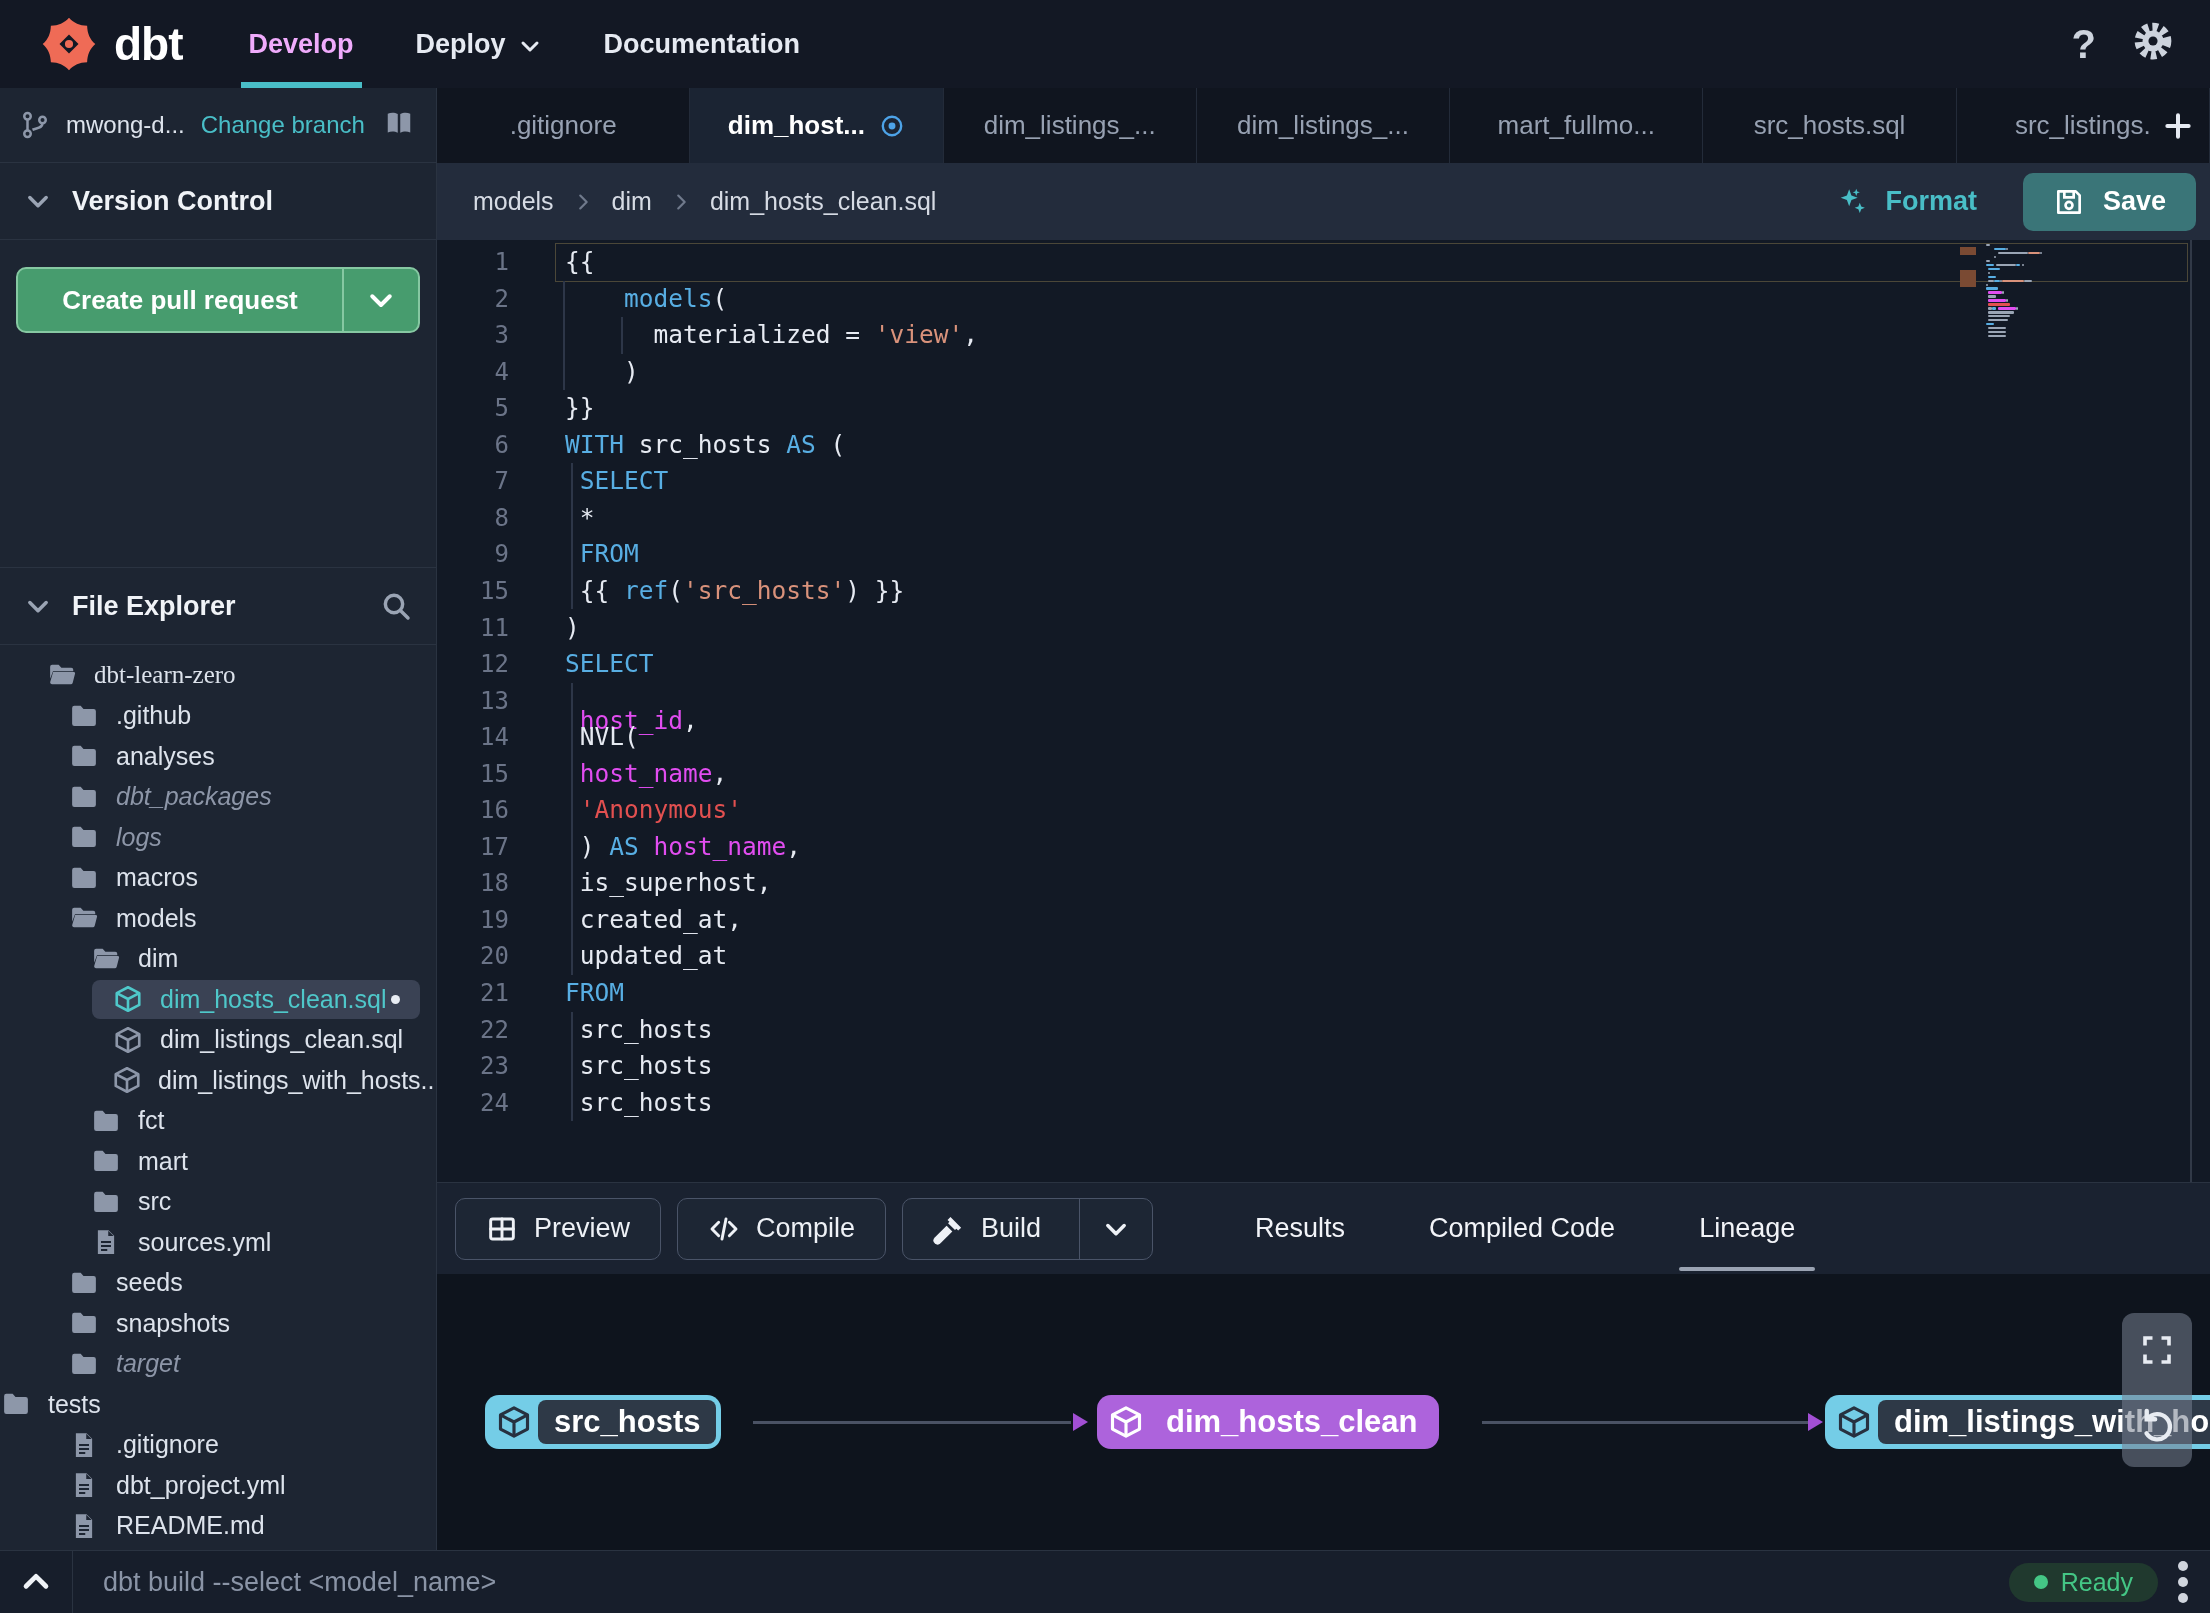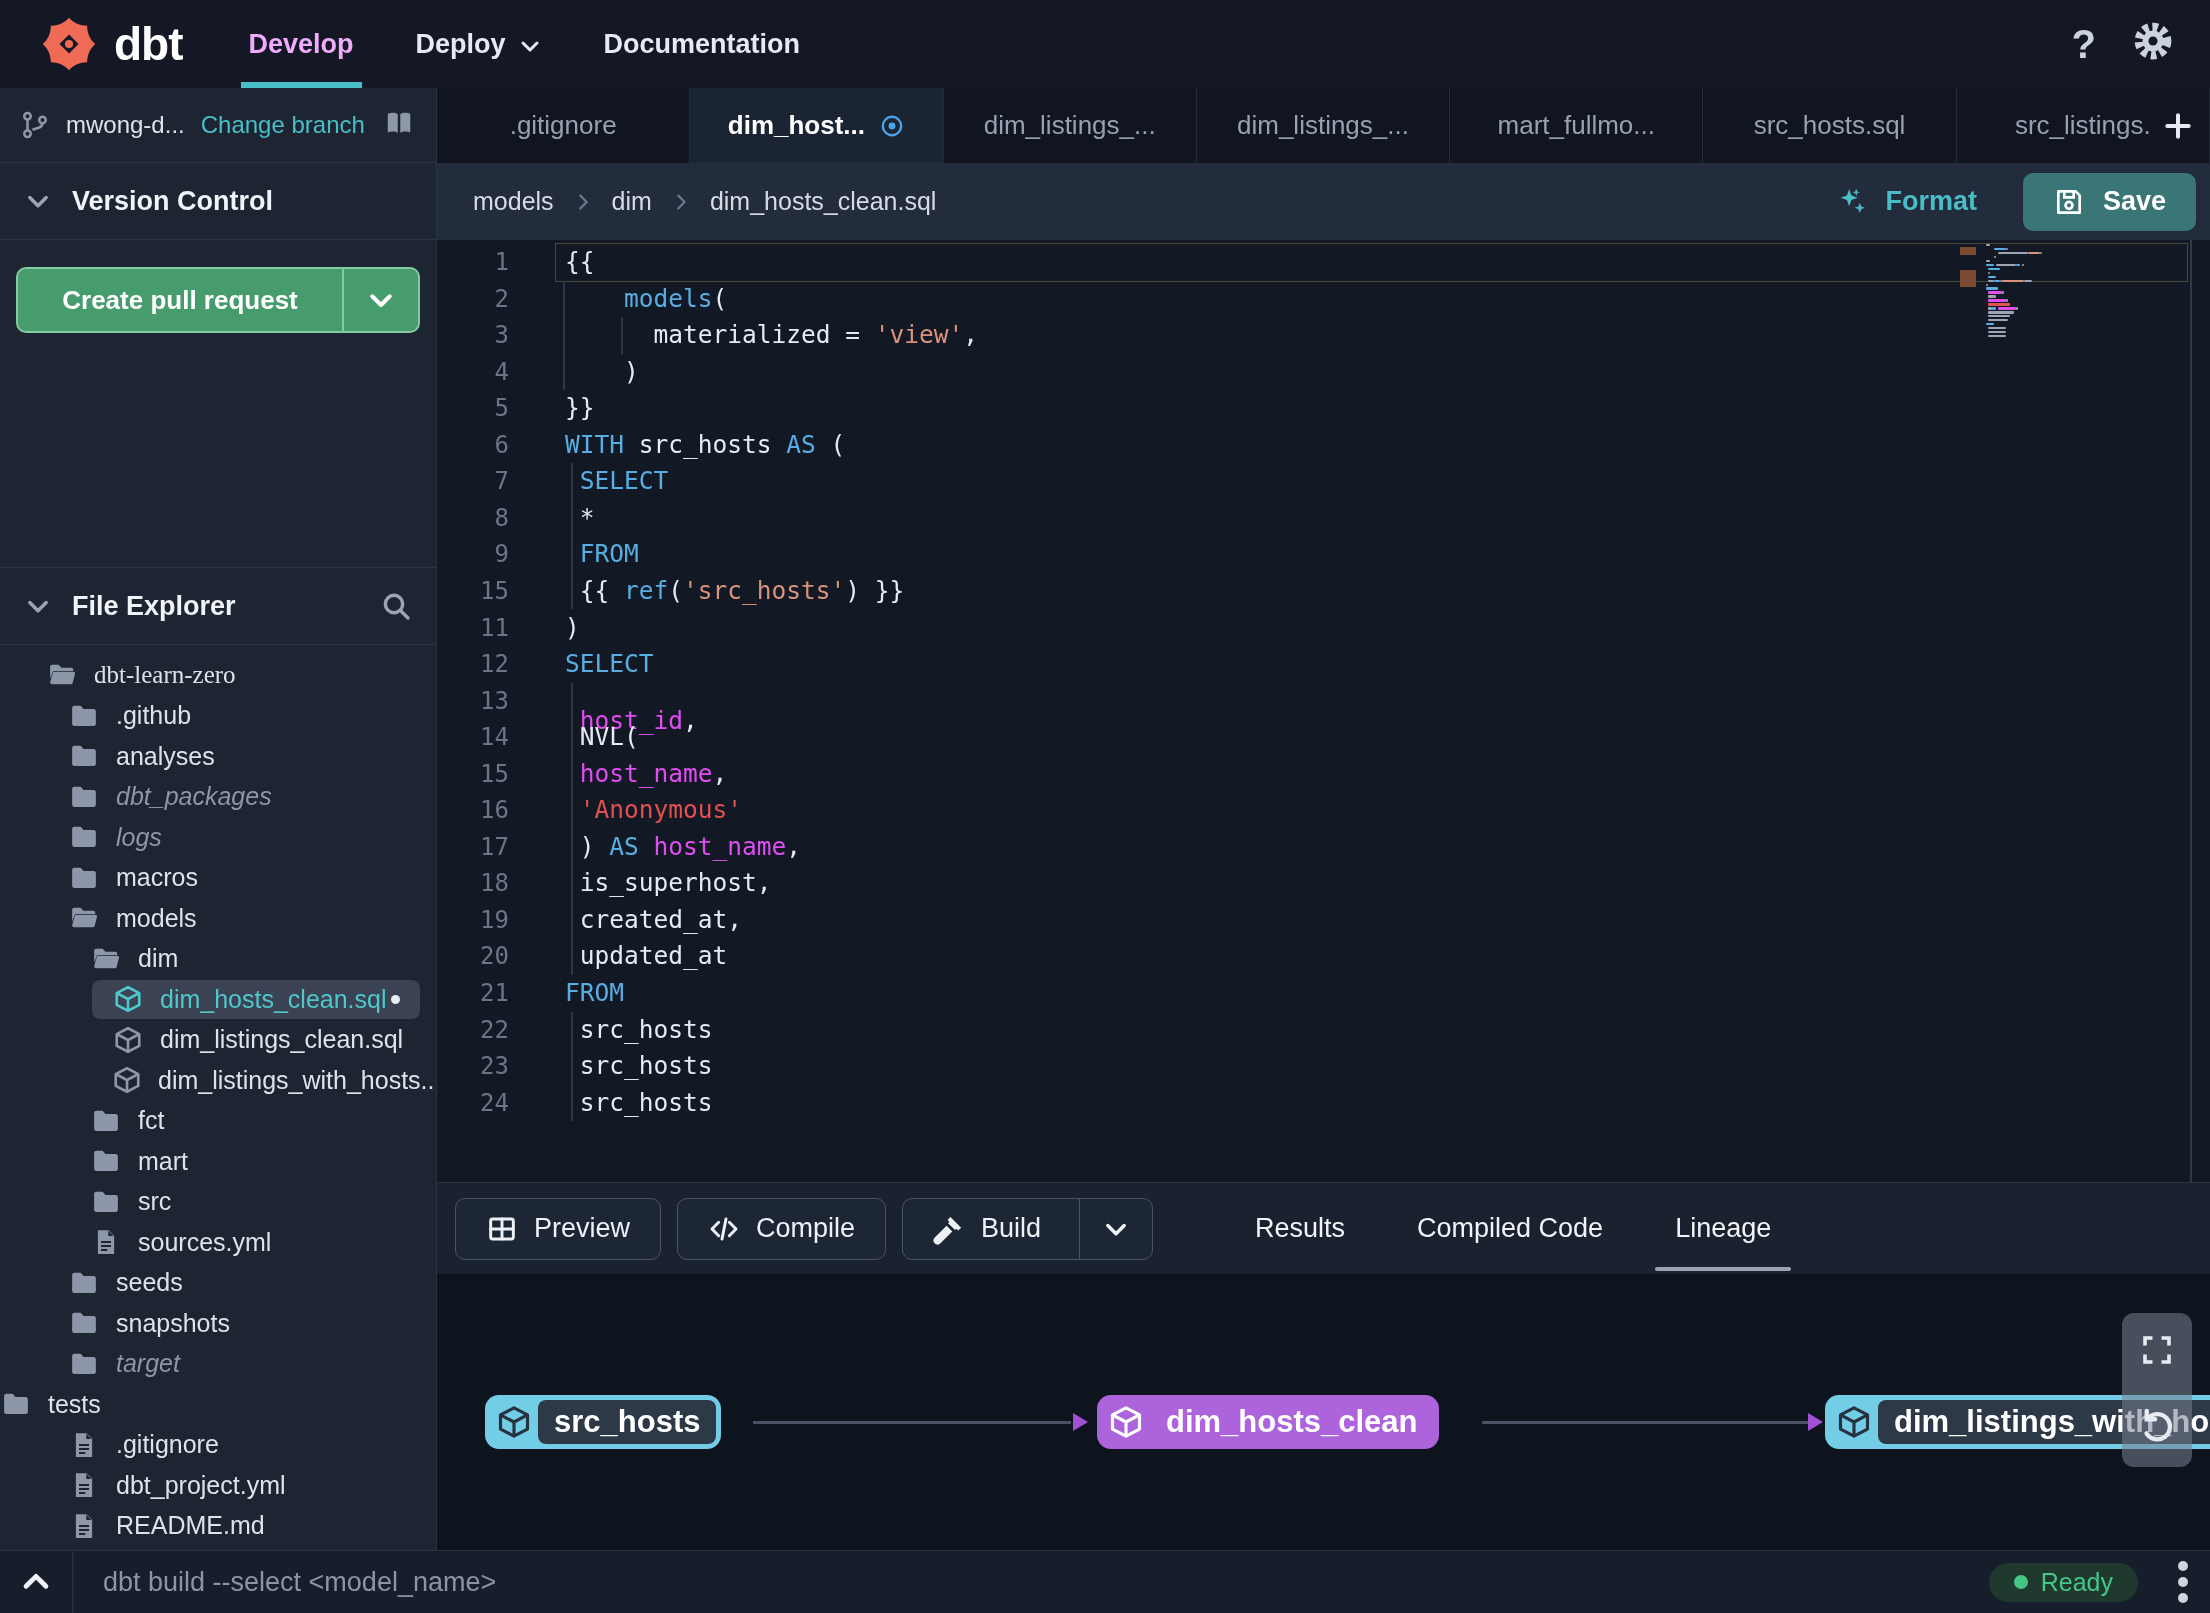--- a/index.html
+++ b/index.html
@@ -69,21 +69,21 @@
   .mini{position:absolute;top:4px;left:1549px;width:120px;}
   .mini-bar{position:absolute;height:2.4px;border-radius:1px;}
   .gut-mark{position:absolute;left:1523px;width:16px;background:#7a4a33;}
   .vscroll{position:absolute;left:1753px;top:0;bottom:0;width:2px;background:#313947;}
 
   
   .btm-toolbar{position:absolute;left:437px;right:0;top:1182px;height:92px;box-sizing:border-box;background:#1a2230;border-top:1px solid #2a3341;display:flex;align-items:center;padding-left:18px;gap:16px;}
   .tool-btn{height:62px;box-sizing:border-box;border:1.5px solid #4a5468;border-radius:10px;display:flex;align-items:center;gap:16px;font-size:27px;color:#eef1f6;padding:0 30px;background:#1d2634;cursor:pointer;}
   .tool-btn.split{padding-right:0;}
   .split-caret{height:100%;width:72px;margin-left:22px;border-left:1.5px solid #4a5468;display:flex;align-items:center;justify-content:center;color:#eef1f6;}
-  .panel-tabs{position:absolute;left:790px;top:0;bottom:0;display:flex;gap:16px;}
+  .panel-tabs{position:absolute;left:790px;top:0;bottom:0;display:flex;gap:28px;}
   .panel-tab{padding:0 28px;display:flex;align-items:center;font-size:27px;color:#f2f4f8;position:relative;cursor:pointer;}
   .panel-tab.active::after{content:"";position:absolute;left:8px;right:8px;bottom:3px;height:4px;background:#9aa3b2;border-radius:2px;}
 
   
   .canvas{position:absolute;left:437px;right:0;top:1274px;bottom:63px;background:#0e141d;overflow:hidden;}
   .ledge{position:absolute;top:147px;height:3px;background:#4a5264;}
   .larrow{position:absolute;top:139px;width:0;height:0;border-top:9px solid transparent;border-bottom:9px solid transparent;border-left:15px solid #a24fd4;}
   .lnode{position:absolute;top:121px;height:54px;box-sizing:border-box;border-radius:14px;display:flex;align-items:center;padding:5px;cursor:pointer;}
   .lnode .nicon{width:48px;display:flex;align-items:center;justify-content:center;}
   .lnode .nlabel{height:44px;display:flex;align-items:center;border-radius:8px;padding:0 16px;font-size:31px;font-weight:700;color:#fff;white-space:nowrap;}
@@ -92,21 +92,21 @@
   .lnode.cyan .nlabel{background:#2e3947;}
   .lnode.purple{background:#ad63dc;}
   .lnode.purple .nicon{color:#fff;}
   .float-panel{position:absolute;right:18px;top:39px;width:70px;height:154px;background:rgba(118,128,144,.55);border-radius:12px;display:flex;flex-direction:column;align-items:center;justify-content:space-around;color:#e8ecf2;}
   .fp-btn{display:flex;cursor:pointer;}
 
   
   .bottombar{position:absolute;left:0;right:0;bottom:0;height:63px;box-sizing:border-box;background:#171e2b;border-top:1px solid #2a3341;display:flex;align-items:center;}
   .collapse{width:72px;height:100%;display:flex;align-items:center;justify-content:center;color:#f0f3f7;border-right:1px solid #2a3341;cursor:pointer;}
   .cmd{margin-left:30px;font-size:27px;color:#8a94a6;}
-  .right-status{margin-left:auto;display:flex;align-items:center;gap:36px;margin-right:18px;}
+  .right-status{margin-left:auto;display:flex;align-items:center;gap:16px;margin-right:18px;}
   .ready{height:39px;border-radius:20px;background:#20392e;color:#44c685;display:flex;gap:13px;padding:0 25px;font-size:25px;align-items:center;}
   .ready-dot{width:14px;height:14px;border-radius:50%;background:#44c685;}
   .kebab{display:flex;flex-direction:column;gap:6px;cursor:pointer;padding:4px;}
   .kebab i{width:10px;height:10px;border-radius:50%;background:#d0d5dd;display:block;}
 </style>
 </head>
 <body>
 
 <div class="app">
 

